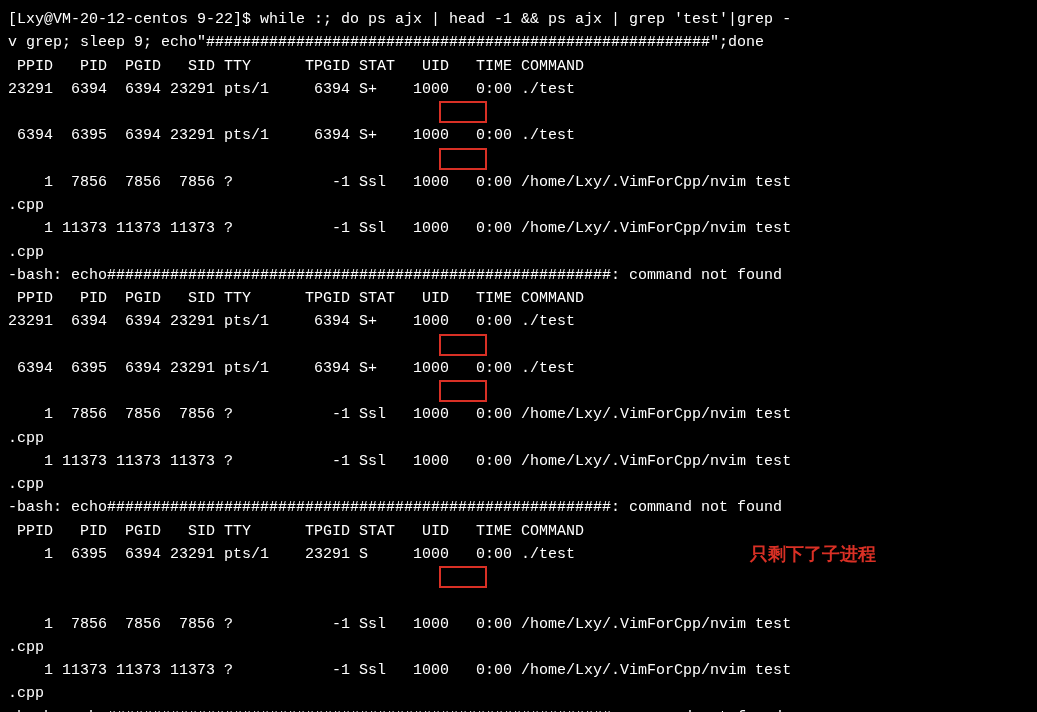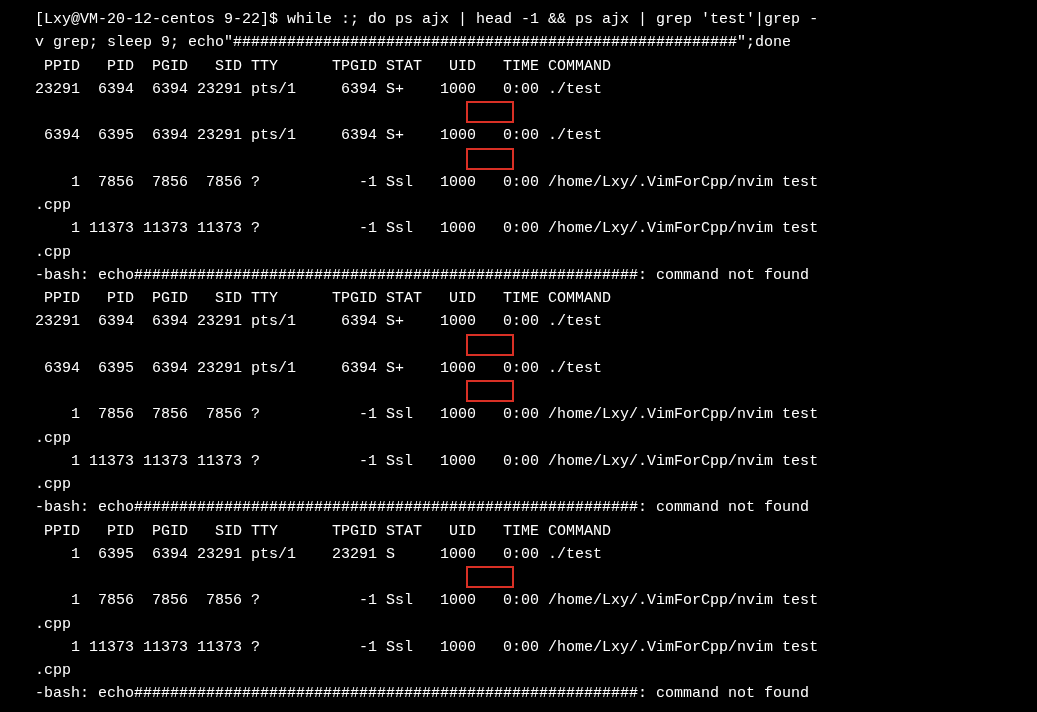--- a/index.html
+++ b/index.html
@@ -10,21 +10,20 @@
     font-family: "Courier New", Consolas, monospace;
     font-size: 15px;
     line-height: 1.55;
     width: 1037px;
     box-sizing: border-box;
     position: relative;
   }
   .line {
     white-space: pre;
     position: relative;
-    margin-left: 27px;
   }
   .hl {
     position: absolute;
     border: 2px solid #d93025;
     box-sizing: border-box;
     height: 22px;
   }
   .annot {
     position: absolute;
     color: #d93025;
@@ -61,19 +60,20 @@
 </div>
 <div class="line">    1  7856  7856  7856 ?           -1 Ssl   1000   0:00 /home/Lxy/.VimForCpp/nvim test</div>
 <div class="line">.cpp</div>
 <div class="line">    1 11373 11373 11373 ?           -1 Ssl   1000   0:00 /home/Lxy/.VimForCpp/nvim test</div>
 <div class="line">.cpp</div>
 
 <div class="line">-bash: echo########################################################: command not found</div>
 <div class="line"> PPID   PID  PGID   SID TTY      TPGID STAT   UID   TIME COMMAND</div>
 <div class="line">    1  6395  6394 23291 pts/1    23291 S     1000   0:00 ./test
   <span class="hl" style="left:431px;width:48px;"></span>
+  <span class="annot" style="left:742px;top:-2px;">只剩下了子进程</span>
 </div>
 <div class="line">    1  7856  7856  7856 ?           -1 Ssl   1000   0:00 /home/Lxy/.VimForCpp/nvim test</div>
 <div class="line">.cpp</div>
 <div class="line">    1 11373 11373 11373 ?           -1 Ssl   1000   0:00 /home/Lxy/.VimForCpp/nvim test</div>
 <div class="line">.cpp</div>
 
 <div class="line">-bash: echo########################################################: command not found</div>
 
 </body></html>

